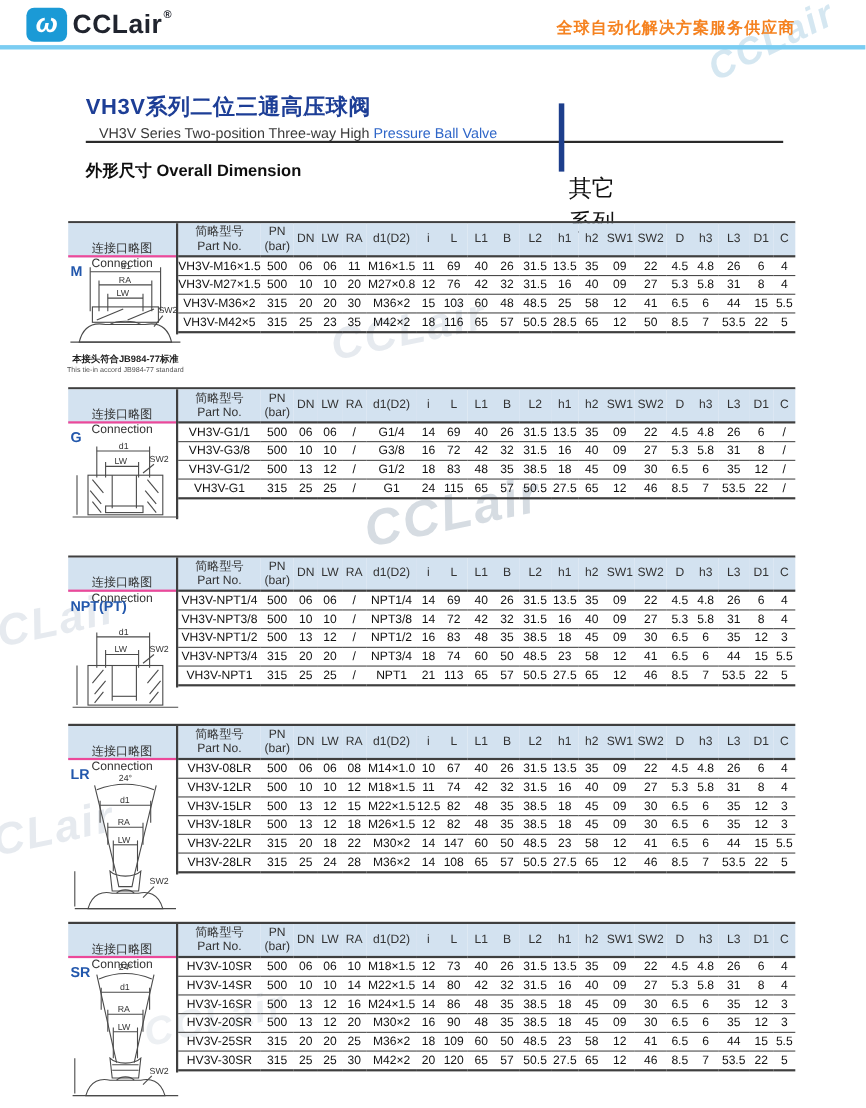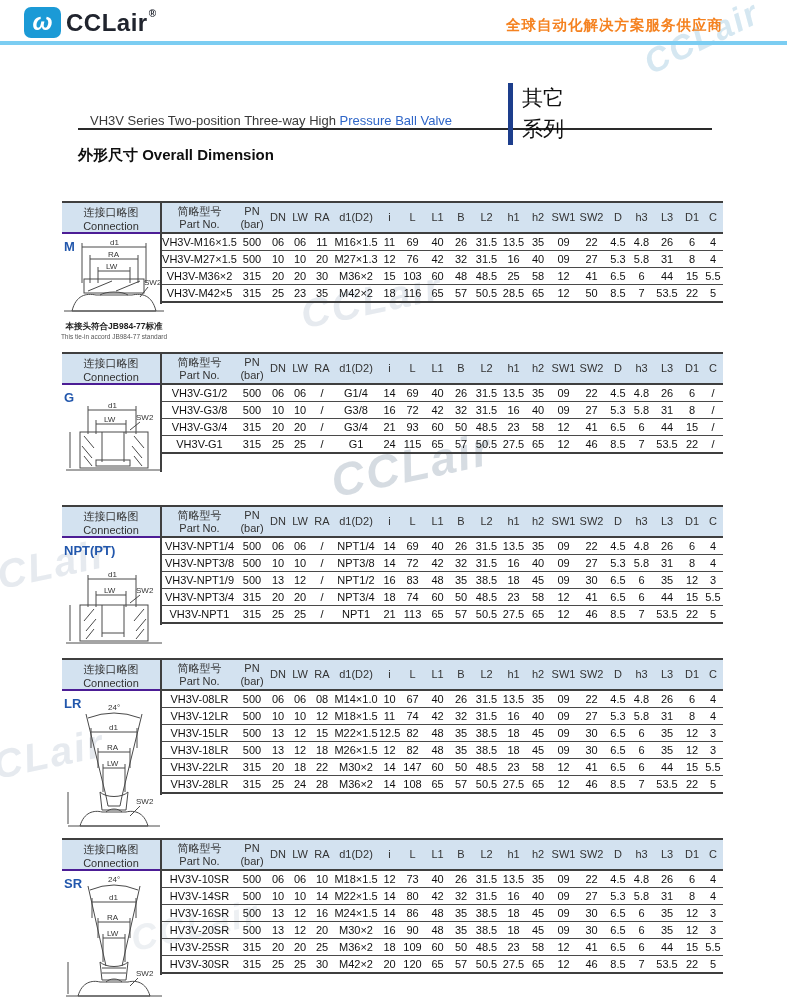--- a/index.html
+++ b/index.html
@@ -11,29 +11,29 @@
              font-style:italic;font-weight:bold;font-size:24px;text-align:center;line-height:30px;}
   .logo-text{font-size:24px;font-weight:bold;color:#20242e;margin-left:5px;line-height:32px;letter-spacing:.5px;}
   .logo-reg{font-size:10px;font-weight:bold;color:#20242e;margin-left:1px;line-height:14px;}
   .tagline{position:absolute;right:64px;top:16px;font-size:14.5px;font-weight:bold;color:#f58220;letter-spacing:1px;}
   .blue-rule{position:absolute;left:0;top:41px;width:787px;height:4px;background:#7bcdf2;}
   
   .title-zh{position:absolute;left:78px;top:84px;font-size:20px;font-weight:bold;color:#1d3e96;letter-spacing:.5px;}
   .title-en{position:absolute;left:90px;top:113px;font-size:13px;color:#3a3a3a;}
   .title-en .en-blue{color:#2f66c8;}
   .title-underline{position:absolute;left:78px;top:128px;width:634px;height:2px;background:#2a2a2a;}
-  .side-tab{position:absolute;left:508px;top:83px;display:flex;}
+  .side-tab{position:absolute;left:508px;top:94px;display:flex;flex-direction:column;}
   .side-tab-bar{width:5px;height:62px;background:#1d3e8c;}
   .side-tab-text{margin-left:9px;font-family:"Liberation Serif",serif;font-size:21px;color:#111;line-height:31px;}
   .section-heading{position:absolute;left:78px;top:146px;font-size:15px;font-weight:bold;color:#0f0f0f;}
   
   .sect{position:absolute;left:62px;width:661px;display:flex;align-items:flex-start;border-top:2px solid #3f3f3f;}
   .conn{width:100px;flex:0 0 100px;position:relative;border-right:2px solid #3f3f3f;box-sizing:border-box;}
-  .conn-head{height:31px;background:#d3e2f0;border-bottom:2px solid #4c1d95;text-align:center;
-             font-size:11px;line-height:14px;color:#333;padding-top:2px;box-sizing:border-box;}
+  .conn-head{height:31px;background:#d3e2f0;border-bottom:2px solid #ec4899;text-align:center;
+             font-size:11px;line-height:14px;color:#333;padding-top:16px;box-sizing:border-box;}
   .badge{position:absolute;left:2px;top:36px;font-size:13px;font-weight:bold;color:#2257ac;}
   .diag{position:absolute;left:0px;overflow:visible;}
   .diag text{font-size:8px;fill:#333;font-family:"Liberation Sans",sans-serif;}
   .diag line,.diag path,.diag rect,.diag polyline{stroke:#4a4a4a;stroke-width:1;fill:none;}
   .note{position:absolute;left:-2px;width:108px;text-align:center;}
   .note-zh{font-size:8.5px;font-weight:bold;color:#222;}
   .note-en{font-size:6.5px;color:#555;line-height:8px;}
   table.dim{border-collapse:collapse;table-layout:fixed;width:561px;}
   table.dim th{height:29px;background:#d3e2f0;border-bottom:2px solid #3f3f3f;
                font-size:11px;line-height:13px;font-weight:normal;color:#333;padding:0;}
@@ -56,20 +56,21 @@
   <div class="wm" style="left:130px;top:905px;font-size:36px;color:rgba(140,160,180,.16);transform:rotate(-12deg);">CCLair</div>
 
   <div class="logo">
     <span class="logo-tile">ω</span>
     <span class="logo-text">CCLair</span>
     <span class="logo-reg">®</span>
   </div>
   <div class="tagline">全球自动化解决方案服务供应商</div>
   <div class="blue-rule"></div>
 
+  <div class="title-zh">VH3V系列二位三通高压球阀</div>
   <div class="title-en"><span>VH3V Series Two-position Three-way High </span><span class="en-blue">Pressure Ball Valve</span></div>
   <div class="title-underline"></div>
   <div class="side-tab">
     <div class="side-tab-bar"></div>
     <div class="side-tab-text">
       <div>其它</div>
       <div>系列</div>
     </div>
   </div>
   <div class="section-heading">外形尺寸 Overall Dimension</div>
@@ -178,21 +179,21 @@
               <td>26</td>
               <td>6</td>
               <td>4</td>
             </tr>
             <tr>
               <td>VH3V-M27×1.5</td>
               <td>500</td>
               <td>10</td>
               <td>10</td>
               <td>20</td>
-              <td>M27×1.3</td>
+              <td>M27×0.8</td>
               <td>12</td>
               <td>76</td>
               <td>42</td>
               <td>32</td>
               <td>31.5</td>
               <td>16</td>
               <td>40</td>
               <td>09</td>
               <td>27</td>
               <td>5.3</td>
@@ -325,21 +326,21 @@
               <th>SW2</th>
               <th>D</th>
               <th>h3</th>
               <th>L3</th>
               <th>D1</th>
               <th>C</th>
             </tr>
           </thead>
           <tbody>
             <tr>
-              <td>VH3V-G1/2</td>
+              <td>VH3V-G1/1</td>
               <td>500</td>
               <td>06</td>
               <td>06</td>
               <td>/</td>
               <td>G1/4</td>
               <td>14</td>
               <td>69</td>
               <td>40</td>
               <td>26</td>
               <td>31.5</td>
@@ -369,39 +370,39 @@
               <td>40</td>
               <td>09</td>
               <td>27</td>
               <td>5.3</td>
               <td>5.8</td>
               <td>31</td>
               <td>8</td>
               <td>/</td>
             </tr>
             <tr>
-              <td>VH3V-G3/4</td>
-              <td>315</td>
-              <td>20</td>
-              <td>20</td>
-              <td>/</td>
-              <td>G3/4</td>
-              <td>21</td>
-              <td>93</td>
-              <td>60</td>
-              <td>50</td>
-              <td>48.5</td>
-              <td>23</td>
-              <td>58</td>
-              <td>12</td>
-              <td>41</td>
+              <td>VH3V-G1/2</td>
+              <td>500</td>
+              <td>13</td>
+              <td>12</td>
+              <td>/</td>
+              <td>G1/2</td>
+              <td>18</td>
+              <td>83</td>
+              <td>48</td>
+              <td>35</td>
+              <td>38.5</td>
+              <td>18</td>
+              <td>45</td>
+              <td>09</td>
+              <td>30</td>
               <td>6.5</td>
               <td>6</td>
-              <td>44</td>
-              <td>15</td>
+              <td>35</td>
+              <td>12</td>
               <td>/</td>
             </tr>
             <tr>
               <td>VH3V-G1</td>
               <td>315</td>
               <td>25</td>
               <td>25</td>
               <td>/</td>
               <td>G1</td>
               <td>24</td>
@@ -543,21 +544,21 @@
               <td>40</td>
               <td>09</td>
               <td>27</td>
               <td>5.3</td>
               <td>5.8</td>
               <td>31</td>
               <td>8</td>
               <td>4</td>
             </tr>
             <tr>
-              <td>VH3V-NPT1/9</td>
+              <td>VH3V-NPT1/2</td>
               <td>500</td>
               <td>13</td>
               <td>12</td>
               <td>/</td>
               <td>NPT1/2</td>
               <td>16</td>
               <td>83</td>
               <td>48</td>
               <td>35</td>
               <td>38.5</td>

